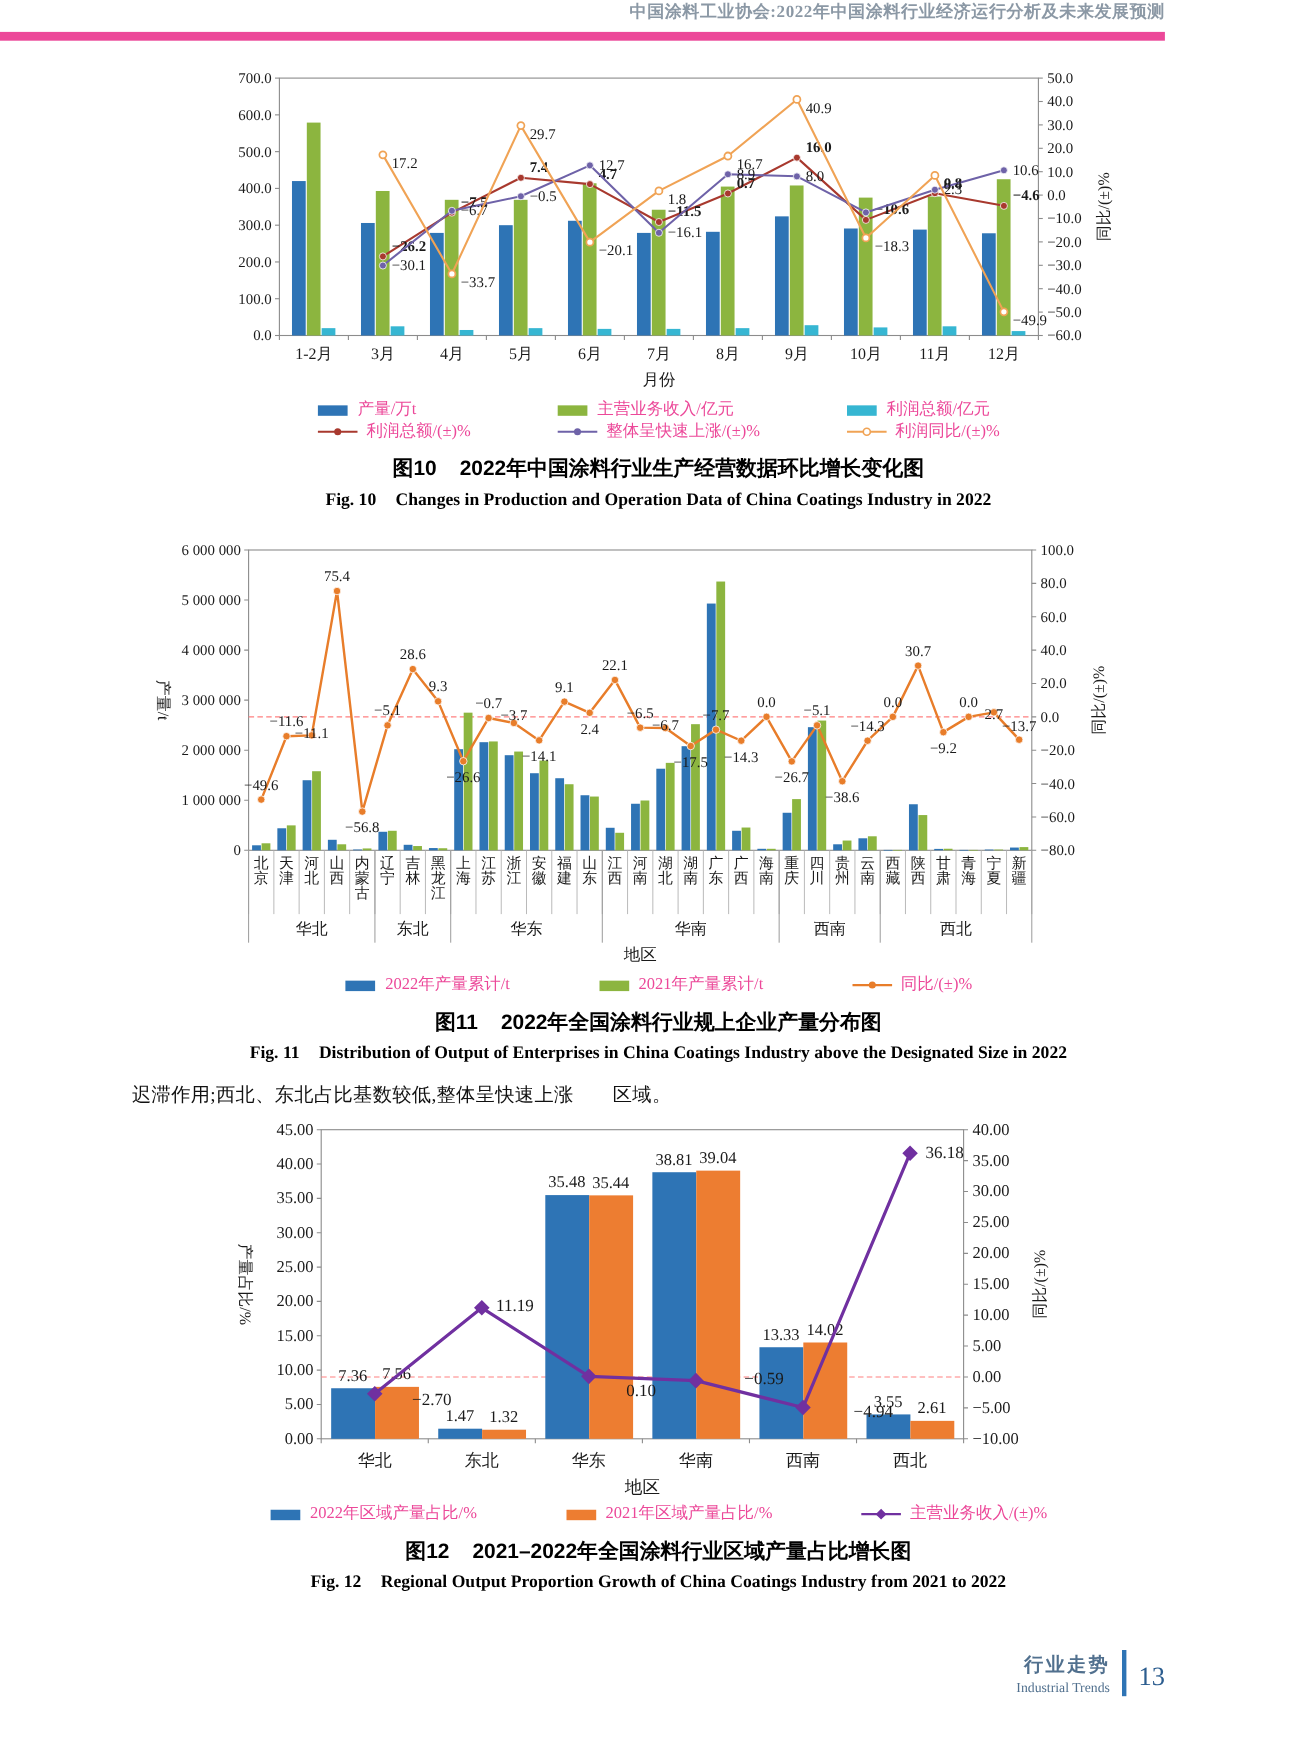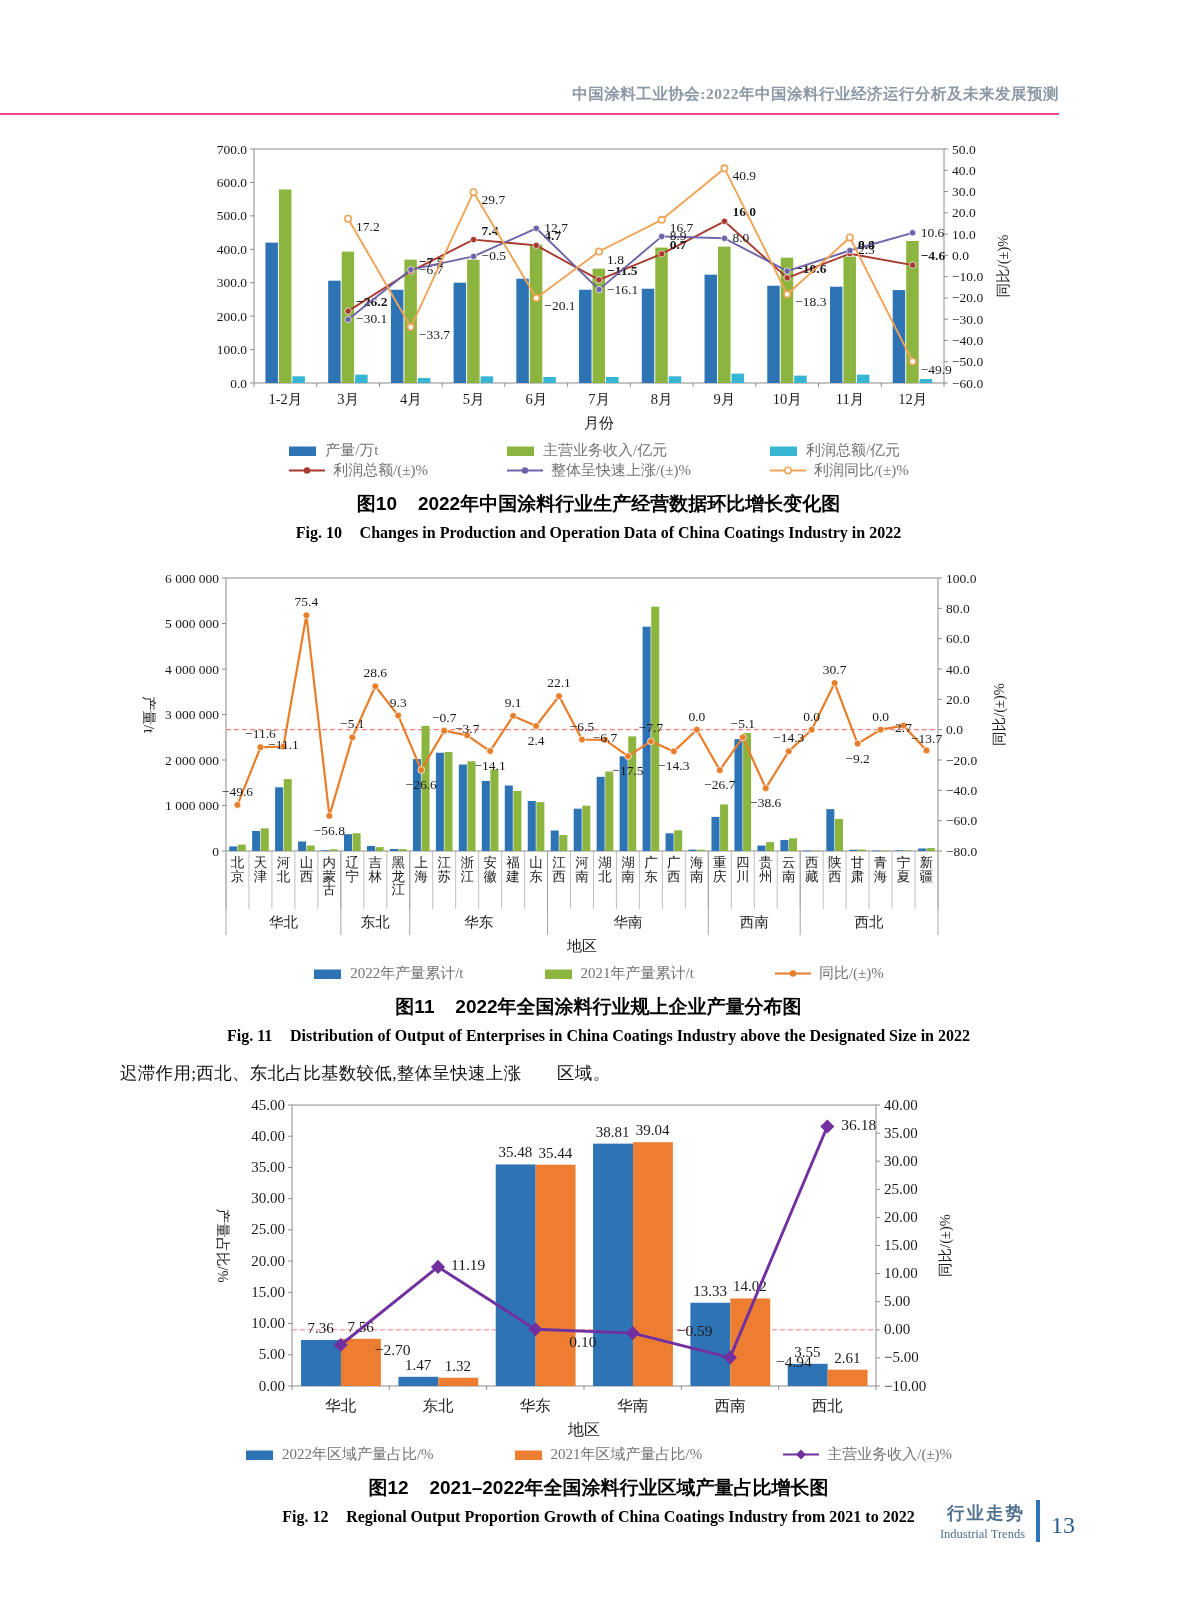--- a/index.html
+++ b/index.html
@@ -1,45 +1,45 @@
 <!DOCTYPE html>
 <html><head>
 <meta charset="utf-8">
 <style>
   html,body{margin:0;padding:0;background:#e8e8e8;}
   .page{position:relative;width:1187px;height:1600px;background:#ffffff;margin:0 auto;
         font-family:"Liberation Sans",sans-serif;color:#1a1a1a;overflow:hidden;}
   .content{padding-left:120px;padding-right:0;}
   
-  .header{margin:0 128px 0 0;padding-top:84px;border-bottom:2px solid #ec4899;}
+  .header{margin:0 128px 0 0;border-bottom:8px solid #ec4899;}
   .header-text{text-align:right;color:#8b98a5;font-size:15.5px;letter-spacing:.5px;
                font-family:"Liberation Serif",serif;font-weight:bold;padding-bottom:8px;}
   
   .fig{margin-top:24px;}
   .chart-wrap{line-height:0;}
   .cw-fig10{margin-left:60px;}
   .cw-fig11{margin-left:0px;}
   .cw-fig12{margin-left:78px;}
   svg text{font-family:"Liberation Serif",serif;fill:#1a1a1a;}
   
   .legend-grid{display:grid;grid-template-columns:auto auto auto;column-gap:78px;row-gap:5px;
                justify-content:center;margin-top:4px;margin-right:110px;}
   .legend-row{display:flex;justify-content:center;gap:80px;margin-top:6px;margin-right:110px;text-align:center;}
   .lg-item{display:flex;align-items:center;gap:7px;line-height:1;}
-  .lg-label{font-size:15px;font-family:"Liberation Serif",serif;color:#737373;white-space:nowrap;}
+  .lg-label{font-size:15px;font-family:"Liberation Serif",serif;color:#ec4899;white-space:nowrap;}
   
   .cap-zh{margin-top:13px;margin-right:110px;text-align:center;font-size:19px;font-weight:bold;color:#000;}
   .cap-en{margin-top:7px;margin-right:110px;text-align:center;font-size:16px;font-weight:bold;
           font-family:"Liberation Serif",serif;color:#000;}
   .capgap{display:inline-block;width:1.1em;}
   
   .body-text{margin:16px 128px 0 0;font-size:17.5px;color:#111;
              font-family:"Liberation Serif",serif;letter-spacing:.3px;}
   
-  .footer{position:absolute;right:112px;bottom:58px;display:flex;align-items:center;gap:11px;}
+  .footer{position:absolute;right:128px;bottom:58px;display:flex;align-items:center;gap:11px;}
   .footer-labels{text-align:right;}
   .footer-zh{font-size:17.5px;font-weight:bold;color:#51708e;letter-spacing:2px;}
   .footer-en{font-size:12.5px;font-family:"Liberation Serif",serif;color:#51708e;margin-top:2px;}
   .footer-bar{width:4px;height:42px;background:#2e74b5;}
   .footer-page{font-size:24px;font-family:"Liberation Serif",serif;color:#2c5d8f;padding-top:8px;}
 </style>
 </head>
 <body>
 
 <div class="page">

